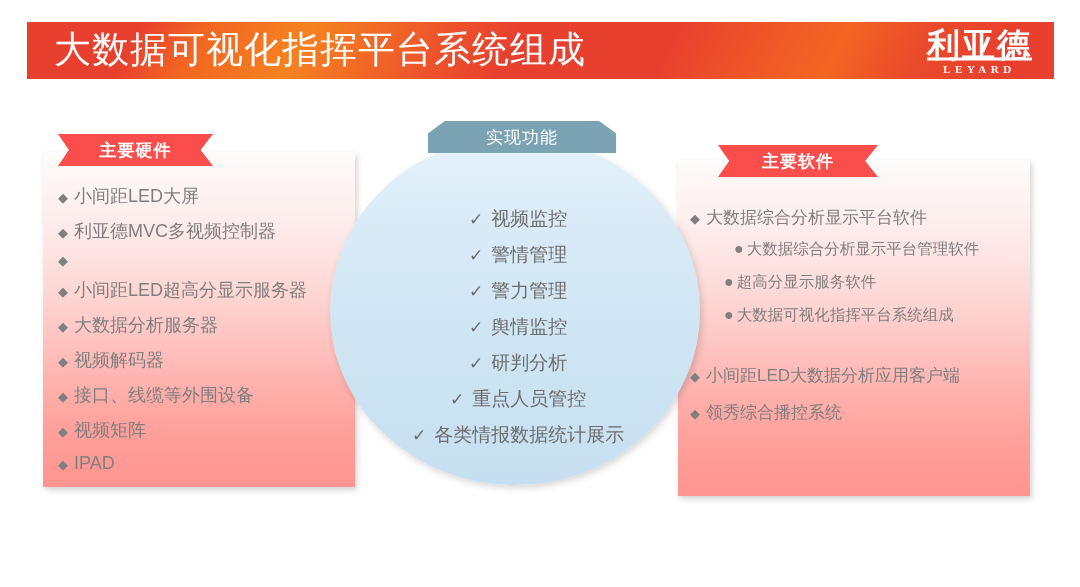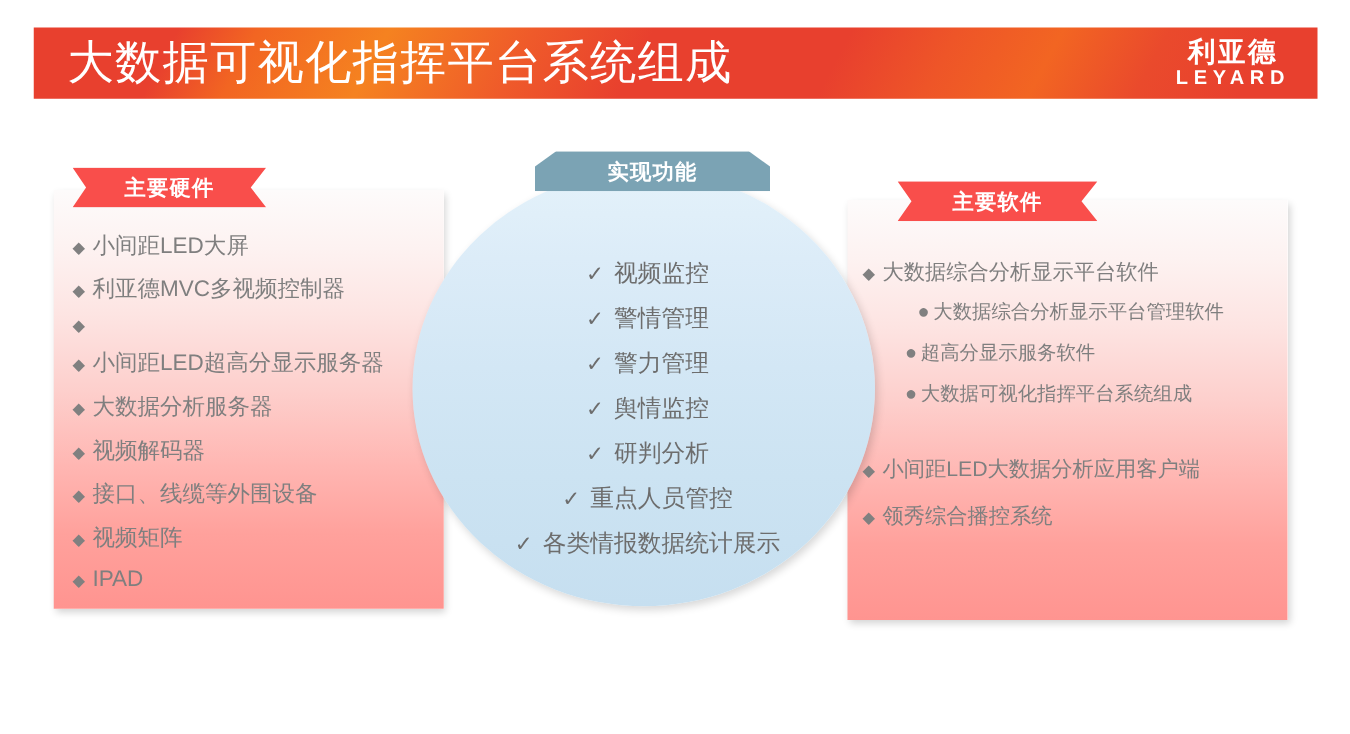--- a/index.html
+++ b/index.html
@@ -52,33 +52,34 @@
   .logo-block {
     position: absolute;
     right: 22px;
     top: 50%;
     transform: translateY(-50%);
     text-align: center;
     line-height: 1;
   }
   .logo-cn {
     color: #ffffff;
-    font-size: 22px;
+    font-size: 33px;
     font-weight: 700;
     letter-spacing: 2px;
     display: block;
+    text-decoration: underline;
   }
   .logo-en {
     color: #ffffff;
-    font-size: 16px;
+    font-size: 11px;
     letter-spacing: 4.5px;
     display: block;
     margin-top: 3px;
     font-weight: 700;
-    font-family: Liberation Sans, sans-serif;
+    font-family: Liberation Serif, serif;
   }
 
   
   .panel {
     position: absolute;
     box-shadow: 2px 3px 6px rgba(0,0,0,0.18);
   }
   .panel-left {
     left: 43px;
     top: 152px;
@@ -152,21 +153,21 @@
     top: 145px;
     width: 160px;
   }
   .tag-blue {
     left: 428px;
     top: 121px;
     width: 188px;
     height: 32px;
     background: #7ba3b4;
     clip-path: polygon(9% 0, 91% 0, 100% 38%, 100% 100%, 0 100%, 0 38%);
-    font-weight: 700;
+    font-weight: 400;
   }
 
   
   .list {
     position: absolute;
     list-style: none;
     margin: 0;
     padding: 0;
   }
   .list-left {

